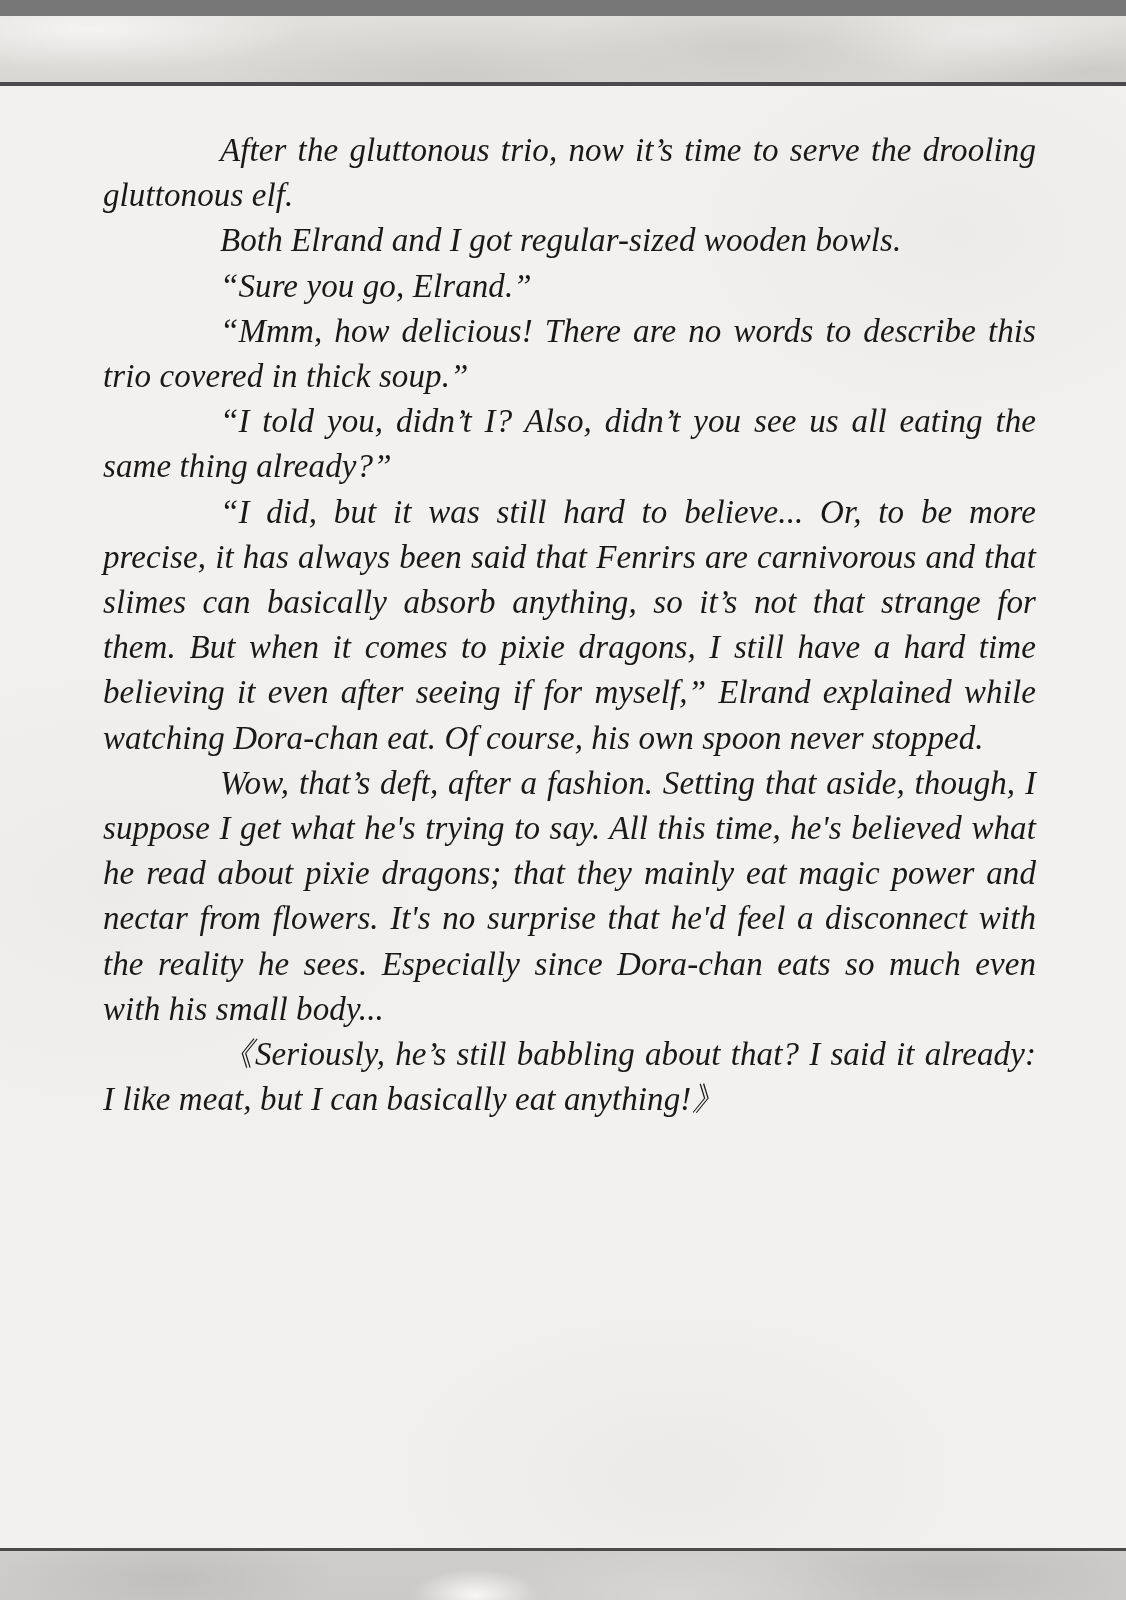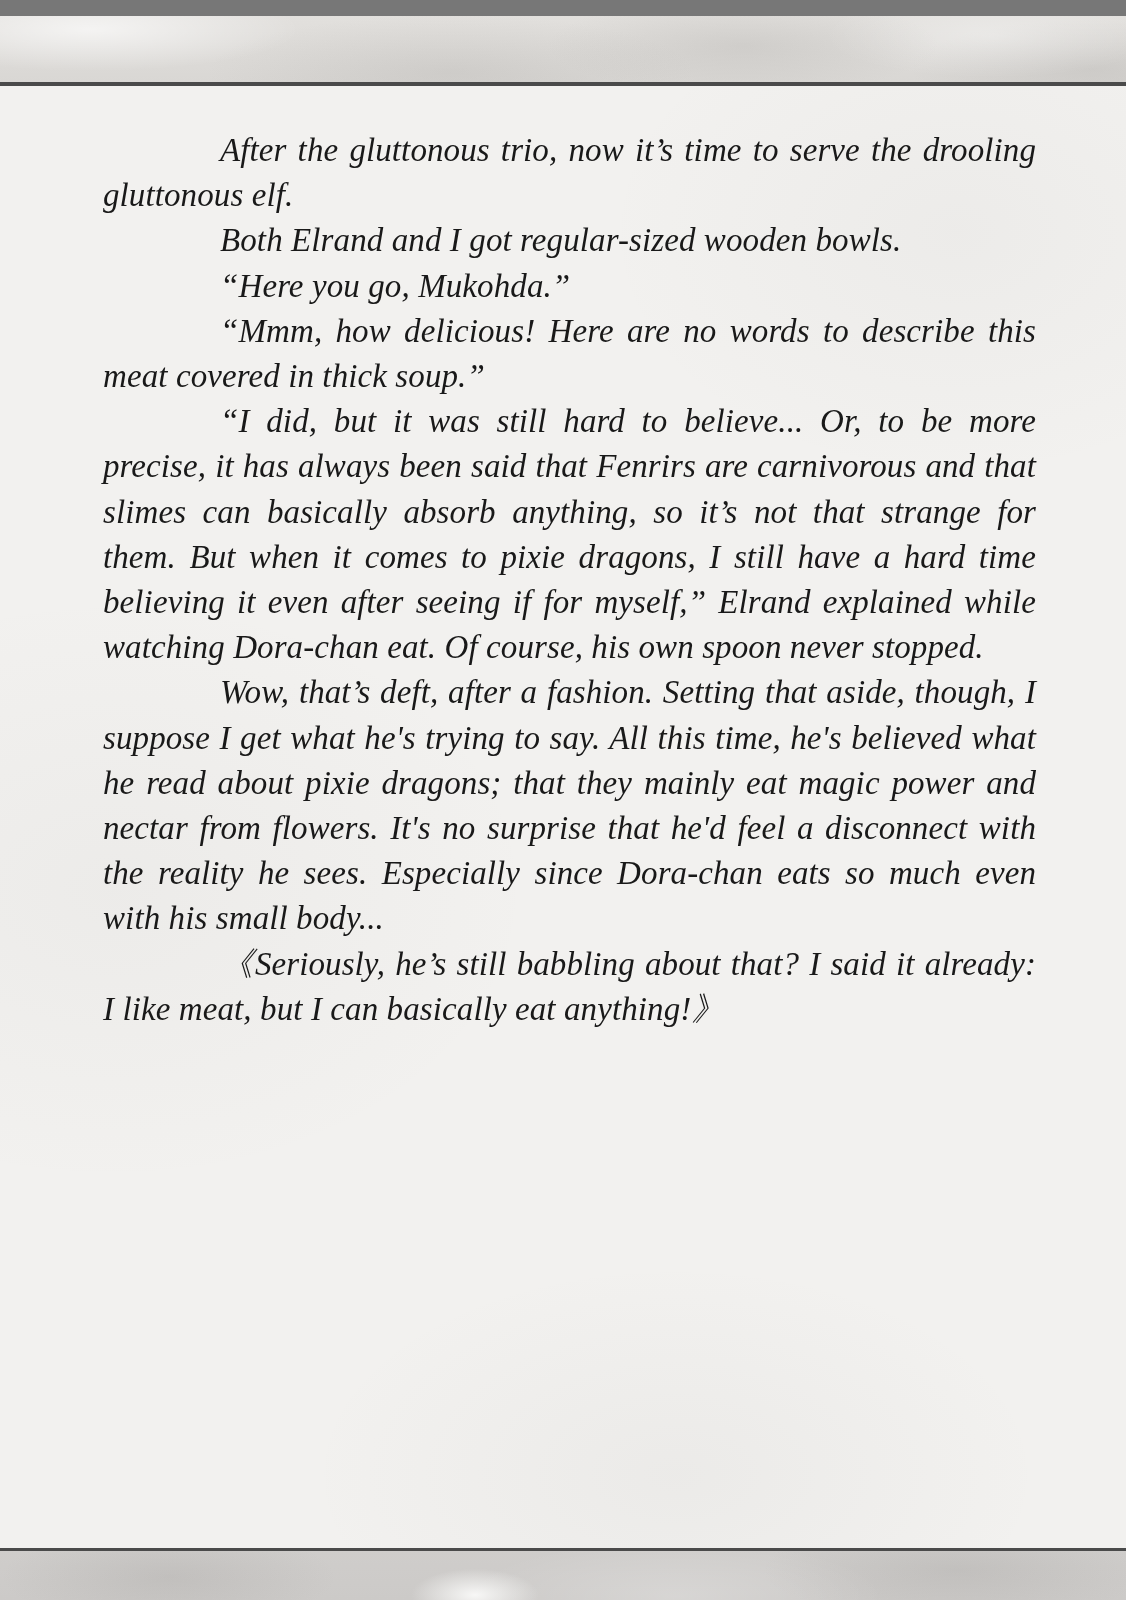--- a/index.html
+++ b/index.html
@@ -79,22 +79,23 @@
 </style>
 </head>
 <body>
 
 <div class="page">
   <div class="band band-top"></div>
   <div class="rule rule-top"></div>
   <div class="content" id="content">
       <p class="para italic">After the gluttonous trio, now it’s time to serve the drooling gluttonous elf.</p>
       <p class="para">Both Elrand and I got regular-sized wooden bowls.</p>
-      <p class="para">“Here you go, Mukohda.”</p>
-      <p class="para">“Mmm, how delicious! Here are no words to describe this meat covered in thick soup.”</p>
+      <p class="para">“Sure you go, Elrand.”</p>
+      <p class="para">“Mmm, how delicious! There are no words to describe this trio covered in thick soup.”</p>
+      <p class="para">“I told you, didn’t I? Also, didn’t you see us all eating the same thing already?”</p>
       <p class="para">“I did, but it was still hard to believe... Or, to be more precise, it has always been said that Fenrirs are carnivorous and that slimes can basically absorb anything, so it’s not that strange for them. But when it comes to pixie dragons, I still have a hard time believing it even after seeing if for myself,” Elrand explained while watching Dora-chan eat. Of course, his own spoon never stopped.</p>
       <p class="para italic">Wow, that’s deft, after a fashion. Setting that aside, though, I suppose I get what he's trying to say. All this time, he's believed what he read about pixie dragons; that they mainly eat magic power and nectar from flowers. It's no surprise that he'd feel a disconnect with the reality he sees. Especially since Dora-chan eats so much even with his small body...</p>
       <p class="para">《Seriously, he’s still babbling about that? I said it already: I like meat, but I can basically eat anything!》</p>
     </div>
   <div class="rule rule-bottom"></div>
   <div class="band band-bottom">
     <div class="smudge"></div>
   </div>
 </div>
 

